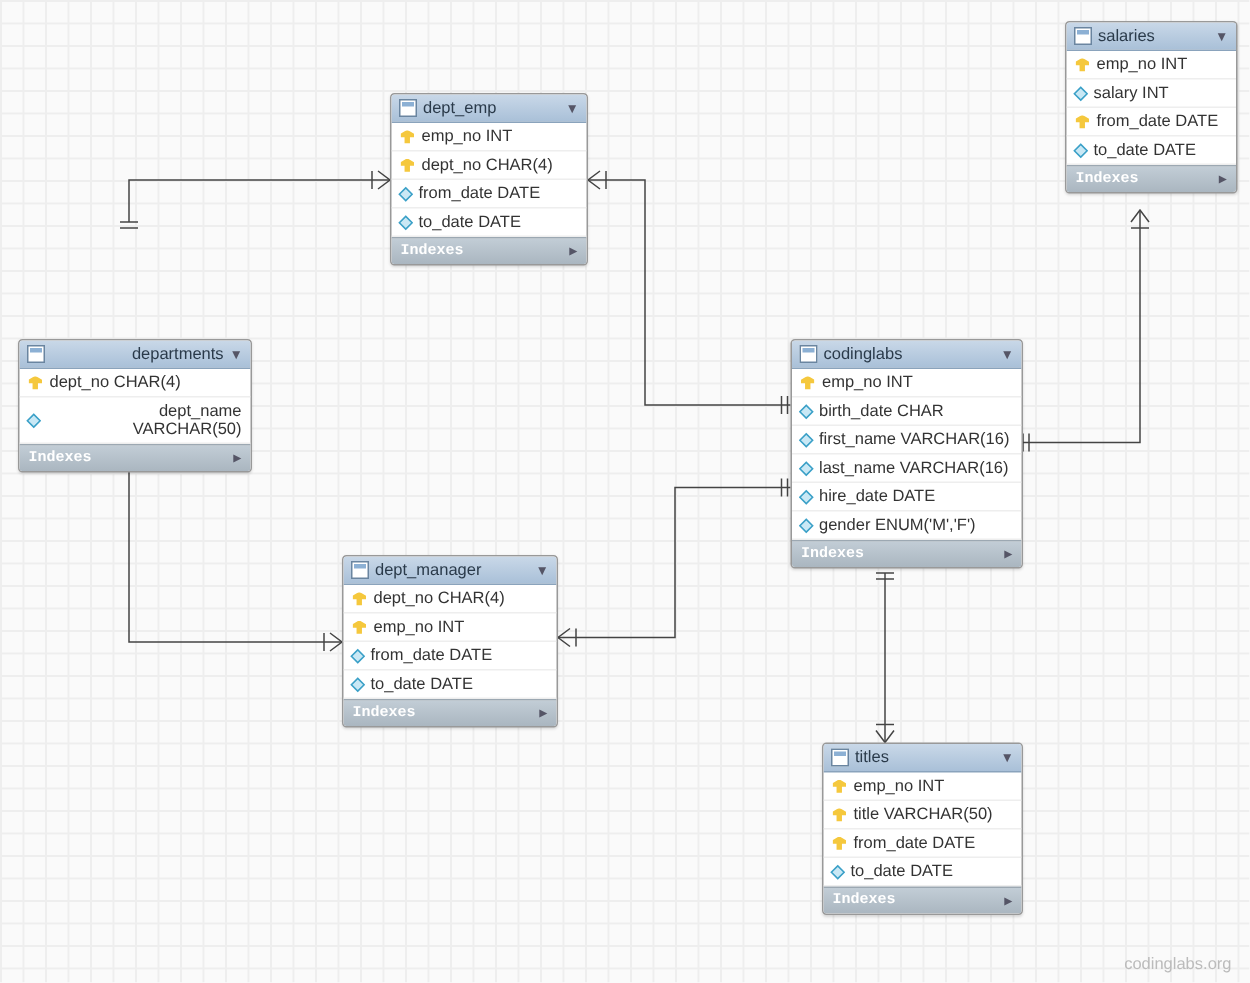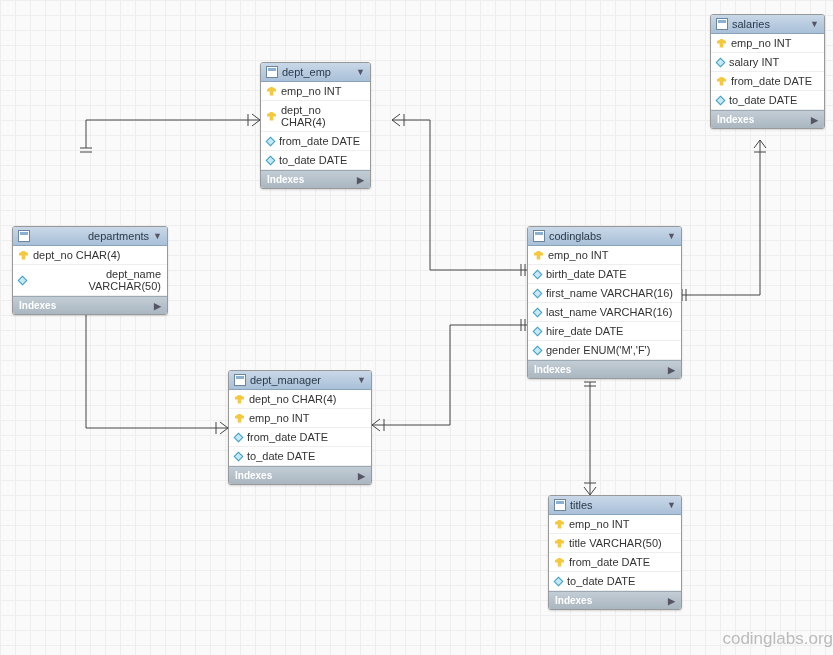--- a/index.html
+++ b/index.html
@@ -58,27 +58,28 @@
     border: 1px solid #3ba0c7;
     background: #c9e8f5;
     transform: rotate(45deg);
   }
   .indexes-row {
     display: flex; align-items: center; justify-content: space-between;
     padding: 3px 6px;
     background: linear-gradient(#c2cdd6, #aab6c0);
     color: #fff; font-weight: bold; font-size: 10px;
     border-top: 1px solid #9ca8b2;
+    font-family: Liberation Mono, monospace;
   }
   .indexes-row .arrow { color: #556; font-size: 9px; }
   svg.conn { position: absolute; inset: 0; pointer-events: none; }
   svg.conn line, svg.conn path { stroke: #444; stroke-width: 1; fill: none; }
   .watermark {
-    position: absolute; right: 0; bottom: 6px;
-    color: #bbb; font-size: 17px;
+    position: absolute; right: 12px; bottom: 6px;
+    color: #bbb; font-size: 11px;
   }
 </style>
 </head>
 <body>
 <div class="grid-bg"></div>
 
 <svg class="conn" width="833" height="655">
 
   <path d="M86 148 L86 120 L260 120"></path>
   <line x1="80" y1="152" x2="92" y2="152"></line>
@@ -132,21 +133,21 @@
     <div class="col-row">
         <span class="attr-dot"></span>
         <span>dept_name VARCHAR(50)</span>
       </div>
     <div class="indexes-row">
         <span>Indexes</span>
         <span class="arrow">▶</span>
       </div>
   </div>
 
-  <div class="table" style="left:260px; top:62px; width:111px;">
+  <div class="table" style="left:260px; top:62px; width:132px;">
     <div class="table-header">
       <span class="table-icon"></span>
       <span class="title">dept_emp</span>
       <span class="chev">▼</span>
     </div>
     <div class="col-row">
         <span class="pk-key"></span>
         <span>emp_no INT</span>
       </div>
     <div class="col-row">
@@ -200,21 +201,21 @@
       <span class="table-icon"></span>
       <span class="title">codinglabs</span>
       <span class="chev">▼</span>
     </div>
     <div class="col-row">
         <span class="pk-key"></span>
         <span>emp_no INT</span>
       </div>
     <div class="col-row">
         <span class="attr-dot"></span>
-        <span>birth_date DATE</span>
+        <span>birth_date CHAR</span>
       </div>
     <div class="col-row">
         <span class="attr-dot"></span>
         <span>first_name VARCHAR(16)</span>
       </div>
     <div class="col-row">
         <span class="attr-dot"></span>
         <span>last_name VARCHAR(16)</span>
       </div>
     <div class="col-row">

